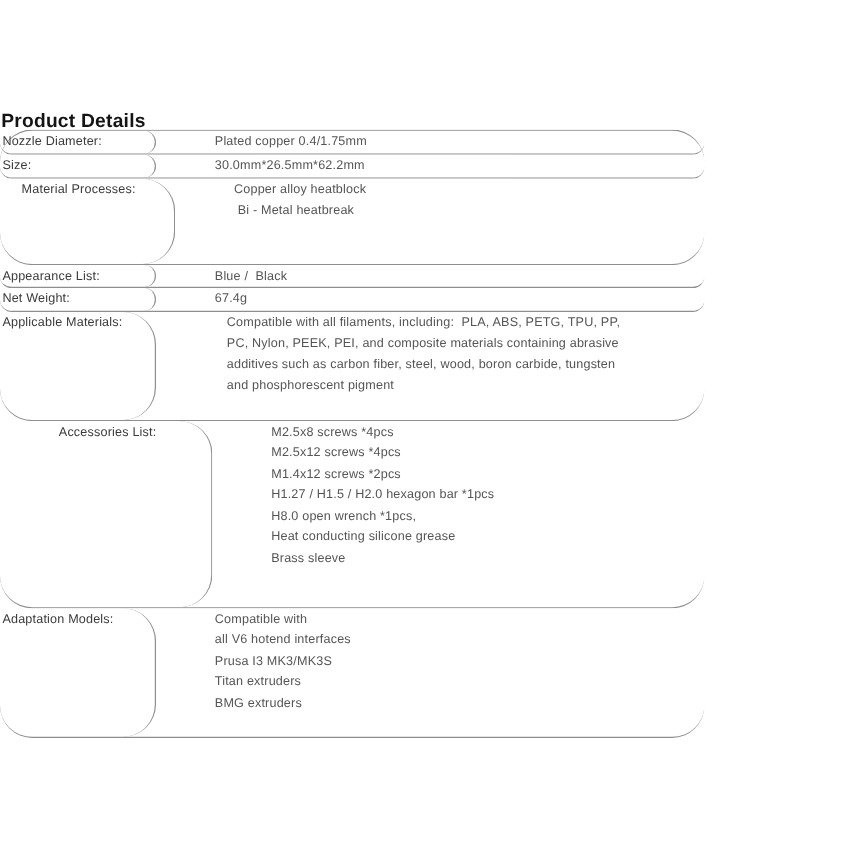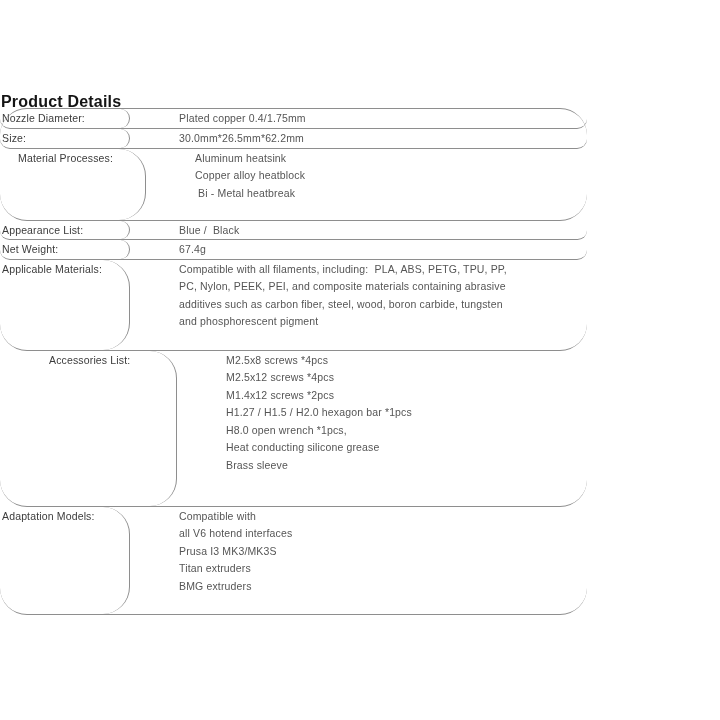--- a/index.html
+++ b/index.html
@@ -37,21 +37,21 @@
     display: flex;
     align-items: stretch;
     border-bottom: 1px solid var(--border, #8e8e8e);
   }
   
   .row:nth-child(1) { min-height: 20px; }
   .row:nth-child(2) { min-height: 17px; }
   .row:nth-child(3) { min-height: 72px; padding-left: 16px; }
   .row:nth-child(4) { min-height: 18px; }
   .row:nth-child(5) { min-height: 17px; }
-  .row:nth-child(6) { min-height: 91px; }
+  .row:nth-child(6) { min-height: 91px; gap: 10px; }
   .row:nth-child(7) { min-height: 156px; padding-left: 47px; }
   .row:nth-child(8) { min-height: 108px; }
   .label-cell {
     width: 130px;
     min-width: 130px;
     border-right: 1px solid var(--border, #8e8e8e);
     padding: 1px 6px 0 2px;
     font-size: 10.5px;
     line-height: 17.5px;
     letter-spacing: 0.15px;
@@ -84,21 +84,20 @@
       </div>
       <div class="row">
         <div class="label-cell">Size:</div>
         <div class="value-cell">
           <div class="value-line">30.0mm*26.5mm*62.2mm</div>
         </div>
       </div>
       <div class="row">
         <div class="label-cell">Material Processes:</div>
         <div class="value-cell">
-          <div class="value-line">Aluminum heatsink</div>
           <div class="value-line">Copper alloy heatblock</div>
           <div class="value-line"> Bi - Metal heatbreak</div>
         </div>
       </div>
       <div class="row">
         <div class="label-cell">Appearance List:</div>
         <div class="value-cell">
           <div class="value-line">Blue /  Black</div>
         </div>
       </div>

